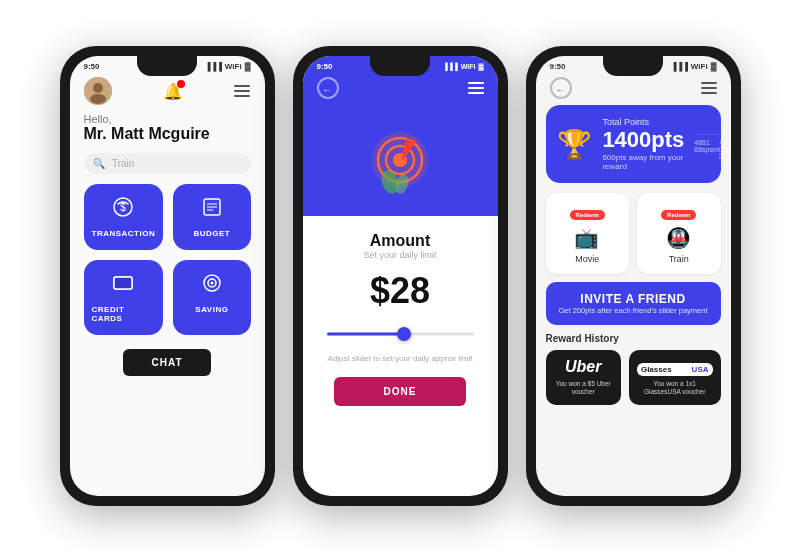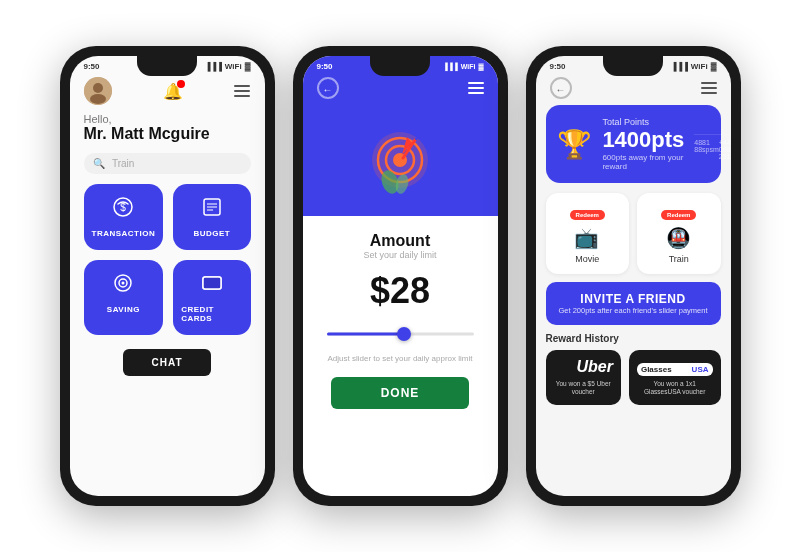--- a/index.html
+++ b/index.html
@@ -282,26 +282,26 @@
       transform: translate(-50%, -50%);
       box-shadow: 0 1px 4px rgba(0,0,0,0.3);
     }
     .slider-hint {
       font-size: 8px;
       color: #aaa;
       text-align: center;
       margin-bottom: 14px;
     }
     .done-button {
-      background: #15803d;
+      background: #be185d;
       color: white;
       border: none;
       border-radius: 6px;
       padding: 9px 50px;
-      font-size: 12px;
+      font-size: 10px;
       font-weight: 700;
       letter-spacing: 1px;
       cursor: pointer;
     }
 
     
     .phone3-screen {
       background: #f5f5f5;
     }
     .phone3-header {
@@ -421,21 +421,20 @@
       border-radius: 10px;
       padding: 8px;
       color: white;
       text-align: center;
     }
     .reward-card-logo {
       font-size: 14px;
       font-weight: 900;
       color: white;
       margin-bottom: 4px;
-      text-align: right;
     }
     .uber-logo {
       font-size: 16px;
       font-weight: 900;
       font-style: italic;
     }
     .glasses-logo {
       font-size: 8px;
       font-weight: 700;
       background: white;
@@ -515,37 +514,37 @@
               <line x1="6" y1="8" x2="16" y2="8" stroke="white" stroke-width="1.2"></line>
               <line x1="6" y1="11" x2="16" y2="11" stroke="white" stroke-width="1.2"></line>
               <line x1="6" y1="14" x2="12" y2="14" stroke="white" stroke-width="1.2"></line>
             </svg>
           </div>
           <div class="grid-btn-label">BUDGET</div>
         </div>
         <div class="grid-btn">
           <div class="grid-btn-icon">
             <svg width="22" height="22" viewBox="0 0 22 22" fill="none">
-              <circle cx="11" cy="11" r="8" stroke="white" stroke-width="1.5" fill="none"></circle>
-              <circle cx="11" cy="11" r="4" stroke="white" stroke-width="1.5" fill="none"></circle>
-              <circle cx="11" cy="11" r="1.5" fill="white"></circle>
-            </svg>
-          </div>
-          <div class="grid-btn-label">SAVING</div>
-        </div>
-        <div class="grid-btn">
-          <div class="grid-btn-icon">
-            <svg width="22" height="22" viewBox="0 0 22 22" fill="none">
               <rect x="2" y="5" width="18" height="12" rx="2" stroke="white" stroke-width="1.5" fill="none"></rect>
               <rect x="2" y="8" width="18" height="3" fill="rgba(255,255,255,0.3)" stroke="white" stroke-width="0"></rect>
               <line x1="5" y1="13" x2="9" y2="13" stroke="white" stroke-width="1.5" stroke-linecap="round"></line>
               <rect x="1" y="7" width="18" height="12" rx="2" stroke="white" stroke-width="1.5" fill="#3535cc" transform="translate(1,-2)"></rect>
             </svg>
           </div>
           <div class="grid-btn-label">CREDIT CARDS</div>
+        </div>
+        <div class="grid-btn">
+          <div class="grid-btn-icon">
+            <svg width="22" height="22" viewBox="0 0 22 22" fill="none">
+              <circle cx="11" cy="11" r="8" stroke="white" stroke-width="1.5" fill="none"></circle>
+              <circle cx="11" cy="11" r="4" stroke="white" stroke-width="1.5" fill="none"></circle>
+              <circle cx="11" cy="11" r="1.5" fill="white"></circle>
+            </svg>
+          </div>
+          <div class="grid-btn-label">SAVING</div>
         </div>
       </div>
 
       <button class="chat-button">CHAT</button>
     </div>
   </div>
 
   <div class="phone">
     <div class="phone-screen phone2-screen">
       <div class="notch"></div>

